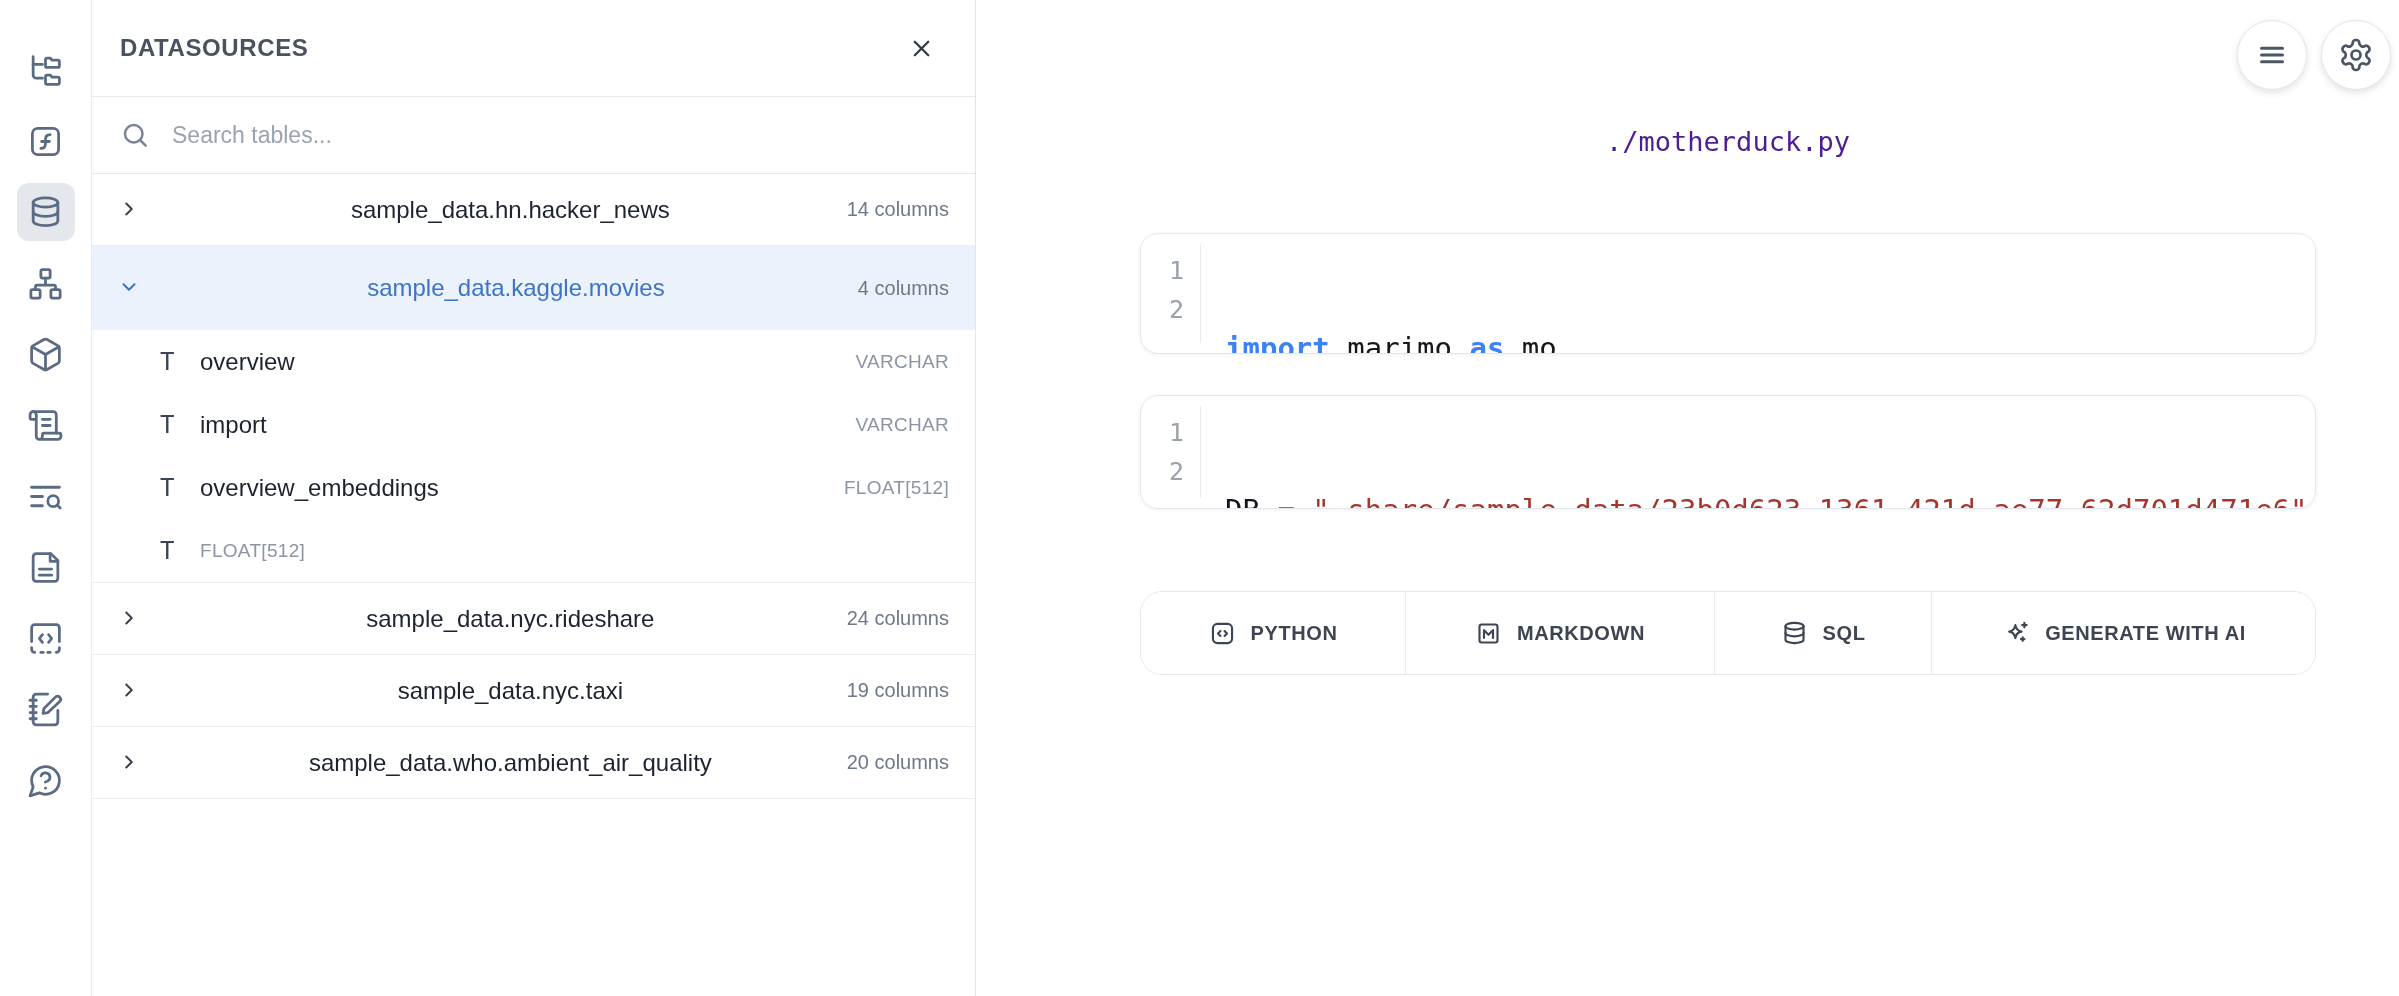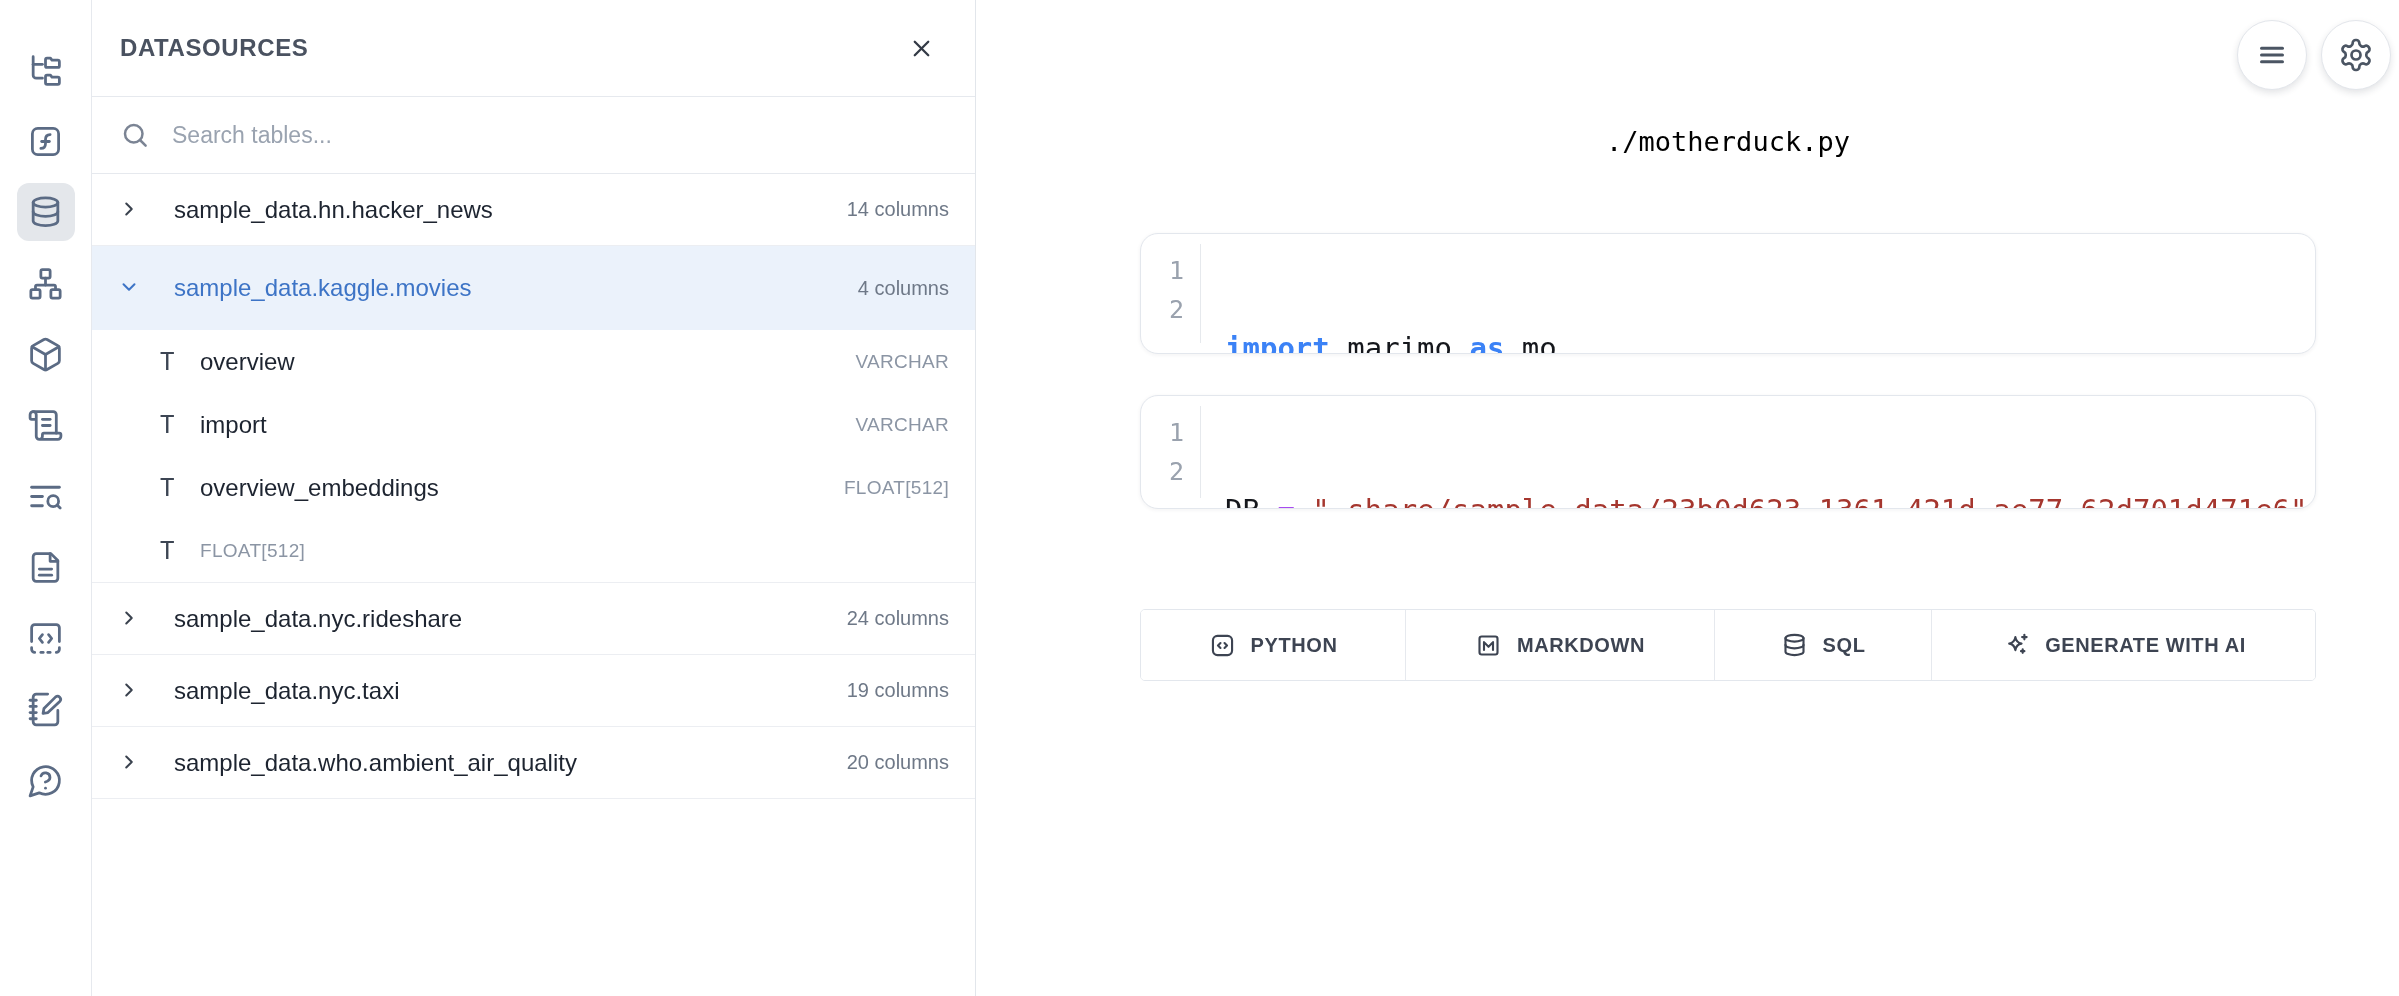--- a/index.html
+++ b/index.html
@@ -52,41 +52,41 @@
   .search-input::placeholder { color: #9aa3b0; }
 
   .table-row {
     height: 72px; box-sizing: border-box; display: flex; align-items: center;
     padding: 0 26px; border-bottom: 1px solid #eceef2; cursor: pointer; background: #fff;
   }
   .table-row.selected { background: #ebf2fb; border-bottom: none; height: 84px; }
   .chev { width: 24px; height: 24px; color: #3a424e; flex: 0 0 auto; }
   .table-row.selected .chev { color: #3d74c6; }
   .chev svg { width: 22px; height: 22px; }
-  .table-name { font-size: 24px; color: #1d2430; margin-left: 32px; flex: 1; }
+  .table-name { font-size: 24px; color: #1d2430; margin-left: 32px; flex: 1; text-align: center; }
   .table-row.selected .table-name { color: #3d74c6; }
   .table-count { font-size: 20px; color: #6e7887; }
 
   .columns-group { border-bottom: 1px solid #eceef2; }
   .col-row {
     height: 63px; box-sizing: border-box; display: flex; align-items: center;
     padding: 0 26px 0 68px; cursor: pointer;
   }
   .col-t {
     font-family: "DejaVu Sans Mono", monospace; font-size: 24px;
     color: #3c4553; width: 40px; flex: 0 0 auto;
   }
   .col-name { font-size: 24px; color: #1d2430; flex: 1; }
   .col-type { font-size: 19px; color: #8b95a4; letter-spacing: .3px; }
 
   
   .editor { position: absolute; left: 976px; top: 0; width: 1423px; height: 996px; }
   .filename {
     position: absolute; left: 164px; top: 126px; width: 1176px; text-align: center;
-    font-family: "DejaVu Sans Mono", monospace; font-size: 27px; color: #000000;
+    font-family: "DejaVu Sans Mono", monospace; font-size: 27px; color: #4c1d95;
   }
   .cell {
     position: absolute; left: 164px; width: 1176px; box-sizing: border-box;
     background: #fff; border: 1px solid #e3e7ed; border-radius: 18px;
     box-shadow: 0 1px 4px rgba(27,36,48,.06); display: flex; overflow: hidden;
   }
   .cell-1 { top: 233px; height: 121px; }
   .cell-2 { top: 395px; height: 114px; }
   .cell-gutter {
     flex: 0 0 60px; box-sizing: border-box; margin: 10px 0; padding: 7px 16px 0 0;
@@ -98,23 +98,23 @@
     padding: 17px 0 0 24px; white-space: pre;
     font-family: "DejaVu Sans Mono", monospace; font-size: 29px; line-height: 39px;
     color: #15171c; flex: 1;
   }
   .tok-kw { color: #3b82f6; font-weight: bold; }
   .tok-op { color: #a84bf0; }
   .tok-str { color: #a5362e; }
 
   
   .add-bar {
-    position: absolute; left: 164px; top: 591px; width: 1176px; height: 72px;
+    position: absolute; left: 164px; top: 591px; width: 1176px; height: 84px;
     box-sizing: border-box; background: #fff; border: 1px solid #e3e7ed;
-    border-radius: 5px; display: flex; overflow: hidden; margin-top: 18px;
+    border-radius: 22px; display: flex; overflow: hidden;
   }
   .add-btn {
     display: flex; align-items: center; justify-content: center; gap: 15px;
     background: #fff; border: none; border-right: 1px solid #e6e9ee; cursor: pointer;
     color: #3d4452; font-family: "Liberation Sans", sans-serif;
     font-size: 20px; font-weight: 700; letter-spacing: .6px;
   }
   .add-btn:last-child { border-right: none; }
   .add-btn svg { width: 27px; height: 27px; }
   .w-python { flex: 0 0 265px; } .w-markdown { flex: 0 0 309px; }

